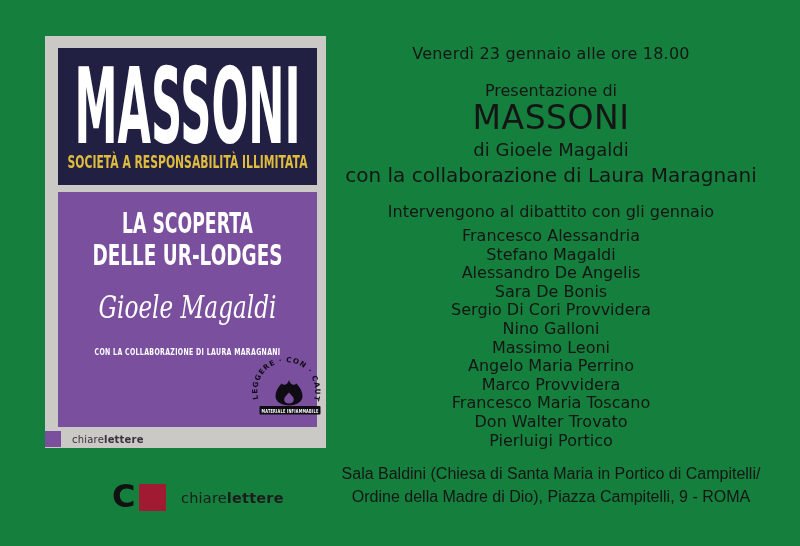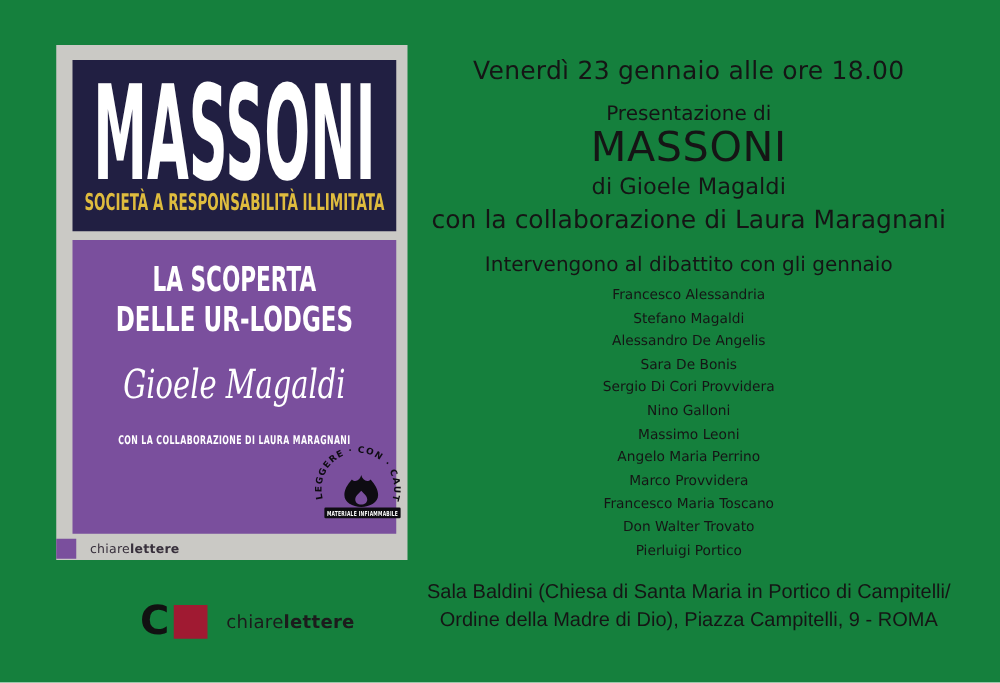--- a/index.html
+++ b/index.html
@@ -32,27 +32,27 @@
   .stamp-rect{fill:#0e0c12;}
   .t-stamp-label{fill:#ffffff;font-weight:bold;font-size:5.6px;letter-spacing:.3px;}
   .flame-outer{fill:#0e0c12;}
   .flame-inner{fill:var(--purple);}
   .cover-strip-square{position:absolute;left:0;top:395px;width:16px;height:16px;background:var(--purple);}
   .cover-strip-text{position:absolute;left:27px;top:398px;font-size:10px;color:#38303c;letter-spacing:.2px;}
   .cover-strip-text b{font-weight:bold;}
   
   .rc{position:absolute;left:331px;top:0;width:440px;text-align:center;}
   .rc>div{position:absolute;left:0;width:100%;}
-  .datetime{top:44px;font-size:20px;letter-spacing:.2px;}
+  .datetime{top:44px;font-size:16px;letter-spacing:.2px;}
   .intro{top:81px;font-size:16px;}
   .book-title{top:98px;font-size:33px;letter-spacing:.5px;}
   .book-author{top:139px;font-size:18px;}
   .book-collab{top:163px;font-size:20px;}
   .speakers-heading{top:202px;font-size:16px;}
-  .speakers{top:227px;font-size:11px;line-height:18.6px;}
+  .speakers{top:227px;font-size:16px;line-height:18.6px;}
   .venue{top:463px;font-size:16px;line-height:22.5px;font-family:"Liberation Sans",sans-serif;}
   
   .logo-c{position:absolute;left:112px;top:480px;font-size:32px;font-weight:bold;line-height:1;color:#111;}
   .logo-square{position:absolute;left:139px;top:484px;width:27px;height:27px;background:var(--logo-red);}
   .logo-text{position:absolute;left:181px;top:490px;font-size:14.5px;color:#1c1c1c;letter-spacing:.2px;}
   .logo-text b{font-weight:bold;}
 </style>
 </head>
 <body>
 

